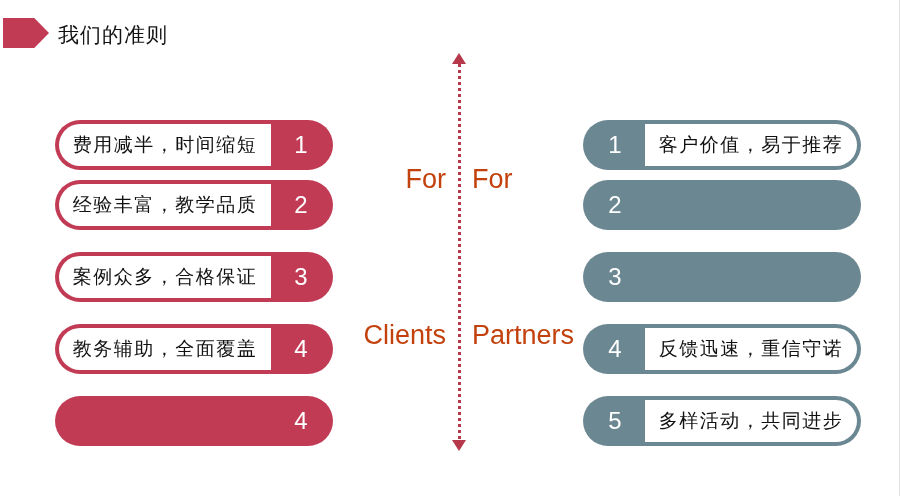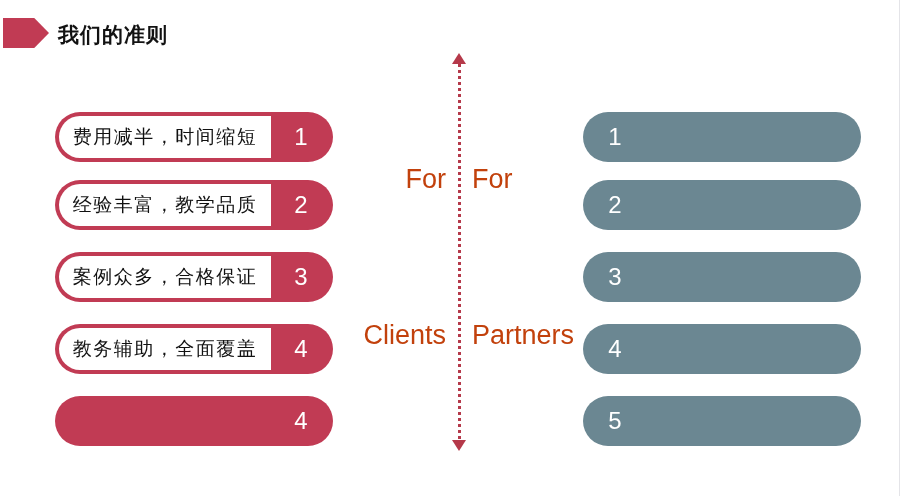--- a/index.html
+++ b/index.html
@@ -12,42 +12,42 @@
   }
 
   
   .title-arrow {
     position:absolute; left:3px; top:18px; width:46px; height:30px;
     background:#C13B54;
     clip-path:polygon(0 0, 68% 0, 100% 50%, 68% 100%, 0 100%);
   }
   .page-title {
     position:absolute; left:58px; top:21px;
-    font-size:21px; font-weight:700; color:#121212; letter-spacing:1px;
+    font-size:21px; font-weight:400; color:#121212; letter-spacing:1px;
   }
 
   
   .pill { position:absolute; width:278px; height:50px; border-radius:25px; }
   .pill .num {
     position:absolute; top:0; height:50px; width:64px;
     display:flex; align-items:center; justify-content:center;
     color:#ffffff; font-size:24px;
   }
   .pill .txt {
     position:absolute; top:4px; height:42px; background:#ffffff;
     display:flex; align-items:center; justify-content:center;
     font-size:19px; letter-spacing:1.5px; color:#111111; white-space:nowrap;
   }
   .pill-client { left:55px; background:#C13B54; }
   .pill-client .txt { left:4px; width:212px; border-radius:21px 0 0 21px; }
   .pill-client .num { right:0; }
   .pill-partner { left:583px; background:#6B8792; }
   .pill-partner .txt { right:4px; width:212px; border-radius:0 21px 21px 0; }
   .pill-partner .num { left:0; }
-  .r1{top:112px} .r2{top:180px} .r3{top:252px} .r4{top:324px} .r5{top:396px}
+  .r1{top:120px} .r2{top:180px} .r3{top:252px} .r4{top:324px} .r5{top:396px}
 
   
   .divider-line {
     position:absolute; left:458px; top:64px; width:3px; height:376px;
     background-image:repeating-linear-gradient(to bottom,
       #B5394A 0, #B5394A 3px, transparent 3px, transparent 6px);
   }
   .arrow-up {
     position:absolute; left:452px; top:53px; width:0; height:0;
     border-left:7px solid transparent; border-right:7px solid transparent;
@@ -96,25 +96,28 @@
 <div class="divider-line"></div>
 <div class="arrow-down"></div>
 
 <div class="aud aud-left aud-row1">For</div>
 <div class="aud aud-left aud-row2">Clients</div>
 <div class="aud aud-right aud-row1">For</div>
 <div class="aud aud-right aud-row2">Partners</div>
 
 <div class="pill pill-partner r1">
   <div class="num">1</div>
+  <div class="txt">客户价值，易于推荐</div>
 </div>
 <div class="pill pill-partner r2">
   <div class="num">2</div>
 </div>
 <div class="pill pill-partner r3">
   <div class="num">3</div>
 </div>
 <div class="pill pill-partner r4">
   <div class="num">4</div>
+  <div class="txt">反馈迅速，重信守诺</div>
 </div>
 <div class="pill pill-partner r5">
   <div class="num">5</div>
+  <div class="txt">多样活动，共同进步</div>
 </div>
 
 </body></html>

